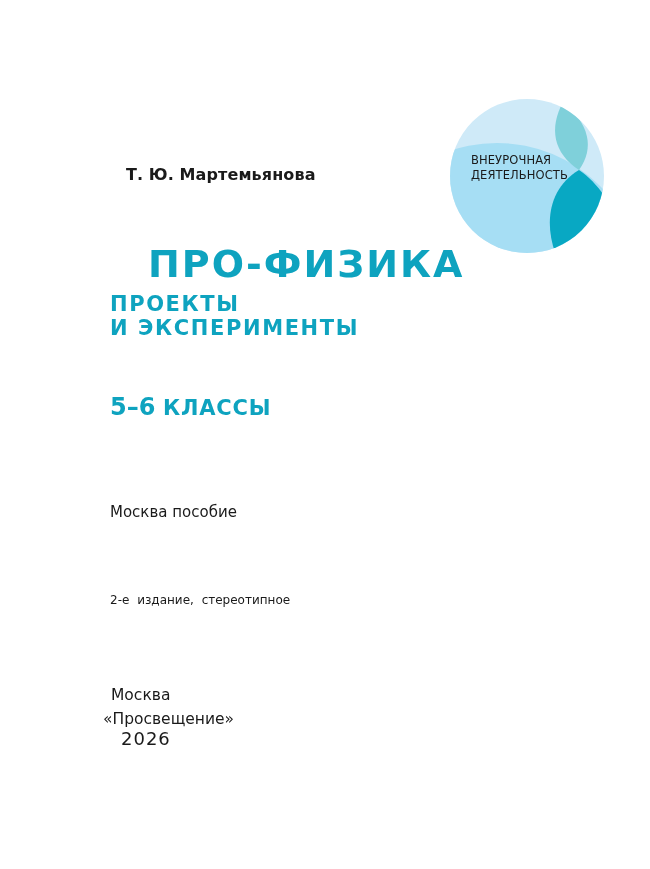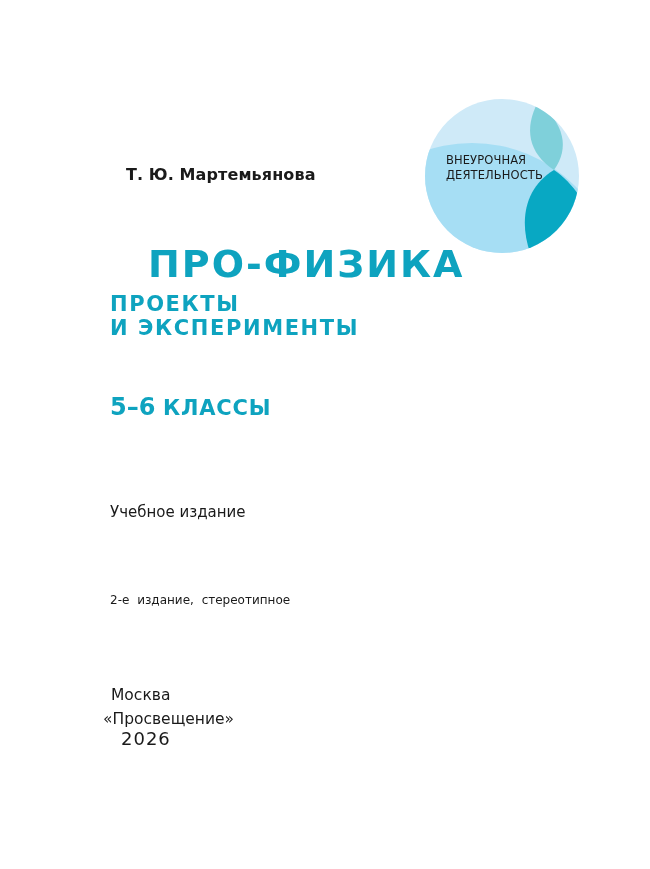--- a/index.html
+++ b/index.html
@@ -14,21 +14,21 @@
     .sub1 { top: 292px; }
     .sub2 { top: 316px; }
     .grade { left: 110px; top: 393px; color: #0ea3bf; font-weight: bold; }
     .grade .num { font-size: 24px; letter-spacing: 0px; }
     .grade .word { font-size: 21px; letter-spacing: 0.8px; margin-left: 2px; }
     .type { left: 110px; top: 503px; font-size: 15px; }
     .edition { left: 110px; top: 593px; font-size: 12px; word-spacing: 4px; }
     .place { left: 111px; top: 684px; font-size: 15.5px; line-height: 22px; }
     .publisher { left: 103px; top: 708px; font-size: 15.5px; line-height: 22px; }
     .year { left: 111px; top: 728px; font-size: 18px; line-height: 22px; letter-spacing: 1px; margin-left: 10px; }
-    .badge { left: 424px; top: 98px; width: 156px; height: 156px; }
+    .badge { left: 449px; top: 98px; width: 156px; height: 156px; }
     .badge svg { display: block; }
     .badge-text {
       position: absolute; left: 22px; top: 55px; width: 120px;
       font-size: 11.5px; line-height: 15px; color: #1a1a1a; letter-spacing: 0.1px;
     }
   </style>
 </head>
 <body>
 
 <div class="abs author">Т. Ю. Мартемьянова</div>
@@ -58,18 +58,18 @@
 
 <div class="abs title">ПРО-ФИЗИКА</div>
 <div class="abs subtitle sub1">ПРОЕКТЫ</div>
 <div class="abs subtitle sub2">И ЭКСПЕРИМЕНТЫ</div>
 
 <div class="abs grade">
   <span class="num">5–6</span>
   <span class="word">КЛАССЫ</span>
 </div>
 
-<div class="abs type">Учебное издание</div>
+<div class="abs type">Москва пособие</div>
 <div class="abs edition">2-е издание, стереотипное</div>
 
 <div class="abs place">Москва</div>
 <div class="abs publisher">«Просвещение»</div>
 <div class="abs year">2026</div>
 
 </body></html>

